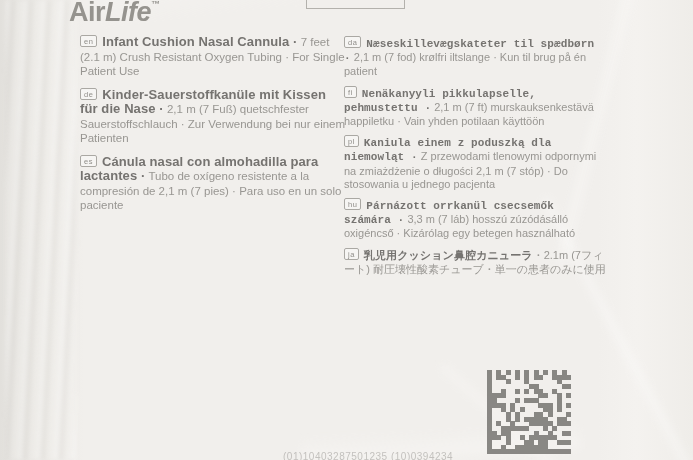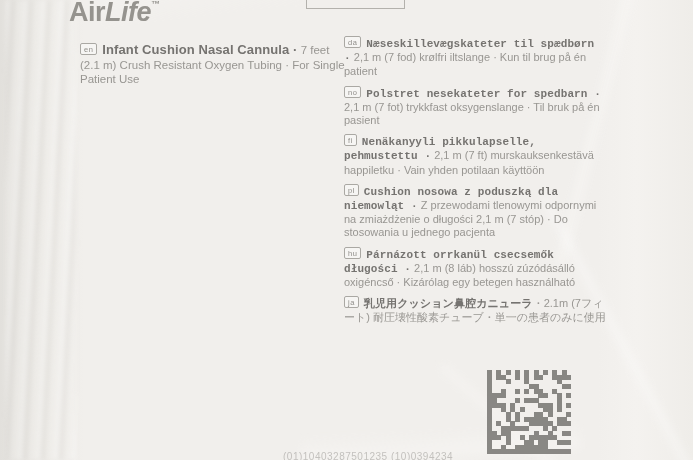--- a/index.html
+++ b/index.html
@@ -35,21 +35,21 @@
   
   .logo{position:absolute;left:69px;top:-3px;color:#95938e;
     font-size:27px;font-weight:bold;letter-spacing:-.5px;white-space:nowrap;}
   .logo .life{font-style:italic;}
   .logo sup{font-size:9px;font-weight:bold;vertical-align:14px;letter-spacing:0;}
 
   
   .partial-box{position:absolute;left:306px;top:-10px;width:97px;height:17px;
     border:1.5px solid #b3b1ac;background:transparent;}
 
-  .col{position:absolute;top:43px;}
+  .col{position:absolute;top:35px;}
   .col-left{left:80px;width:267px;}
   .col-right{left:344px;width:263px;top:36px;}
 
   .block{margin:0 0 9px 0;color:#989692;font-size:11.5px;line-height:14.5px;}
   .col-right .block{font-size:11px;line-height:13.2px;margin-bottom:7px;}
   .block .code{display:inline-block;border:1px solid #aaa8a3;border-radius:2px;
     color:#8f8d88;font-size:7.5px;line-height:9px;padding:1px 3px 0 3px;
     letter-spacing:.5px;vertical-align:2px;margin-right:5px;background:rgba(255,255,255,.4);}
   .block b{color:#757370;font-size:13px;letter-spacing:.1px;}
   .col-right .block b{font-size:11px;font-family:Liberation Mono, monospace;}
@@ -77,28 +77,29 @@
 <div class="streak s5"></div>
 
 <div class="label-content">
 
   <div class="logo"><span>Air</span><span class="life">Life</span><sup>™</sup></div>
 
   <div class="partial-box"></div>
 
   <div class="col col-left">
     <p class="block"><span class="code">en</span><b>Infant Cushion Nasal Cannula ·</b> <span>7 feet (2.1 m) Crush Resistant Oxygen Tubing · For Single Patient Use</span></p>
+    <p class="block"><span class="code">de</span><b>Kinder-Sauerstoffkanüle mit Kissen für die Nase ·</b> <span>2,1 m (7 Fuß) quetschfester Sauerstoffschlauch · Zur Verwendung bei nur einem Patienten</span></p>
+    <p class="block"><span class="code">es</span><b>Cánula nasal con almohadilla para lactantes ·</b> <span>Tubo de oxígeno resistente a la compresión de 2,1 m (7 pies) · Para uso en un solo paciente</span></p>
   </div>
 
   <div class="col col-right">
     <p class="block"><span class="code">da</span><b>Næseskillevægskateter til spædbørn ·</b> <span>2,1 m (7 fod) krølfri iltslange · Kun til brug på én patient</span></p>
-    <p class="block"><span class="code">no</span><b>Polstret nesekateter for spedbarn ·</b> <span>2,1 m (7 fot) trykkfast oksygenslange · Til bruk på én pasient</span></p>
     <p class="block"><span class="code">fi</span><b>Nenäkanyyli pikkulapselle, pehmustettu ·</b> <span>2,1 m (7 ft) murskauksenkestävä happiletku · Vain yhden potilaan käyttöön</span></p>
-    <p class="block"><span class="code">pl</span><b>Cushion nosowa z poduszką dla niemowląt ·</b> <span>Z przewodami tlenowymi odpornymi na zmiażdżenie o długości 2,1 m (7 stóp) · Do stosowania u jednego pacjenta</span></p>
-    <p class="block"><span class="code">hu</span><b>Párnázott orrkanül csecsemők długości ·</b> <span>2,1 m (8 láb) hosszú zúzódásálló oxigéncső · Kizárólag egy betegen használható</span></p>
+    <p class="block"><span class="code">pl</span><b>Kaniula einem z poduszką dla niemowląt ·</b> <span>Z przewodami tlenowymi odpornymi na zmiażdżenie o długości 2,1 m (7 stóp) · Do stosowania u jednego pacjenta</span></p>
+    <p class="block"><span class="code">hu</span><b>Párnázott orrkanül csecsemők számára ·</b> <span>3,3 m (7 láb) hosszú zúzódásálló oxigéncső · Kizárólag egy betegen használható</span></p>
     <p class="block block-ja"><span class="code">ja</span><b>乳児用クッション鼻腔カニューラ</b><span>・2.1m (7フィート) 耐圧壊性酸素チューブ・単一の患者のみに使用</span></p>
   </div>
 
   <div class="datamatrix" id="datamatrix">
       <div class="cell" style="left: 0px; top: 0px; width: 5px; height: 5px;"></div>
       <div class="cell" style="left: 9.33333px; top: 0px; width: 5px; height: 5px;"></div>
       <div class="cell" style="left: 18.6667px; top: 0px; width: 5px; height: 5px;"></div>
       <div class="cell" style="left: 28px; top: 0px; width: 5px; height: 5px;"></div>
       <div class="cell" style="left: 37.3333px; top: 0px; width: 5px; height: 5px;"></div>
       <div class="cell" style="left: 46.6667px; top: 0px; width: 5px; height: 5px;"></div>

